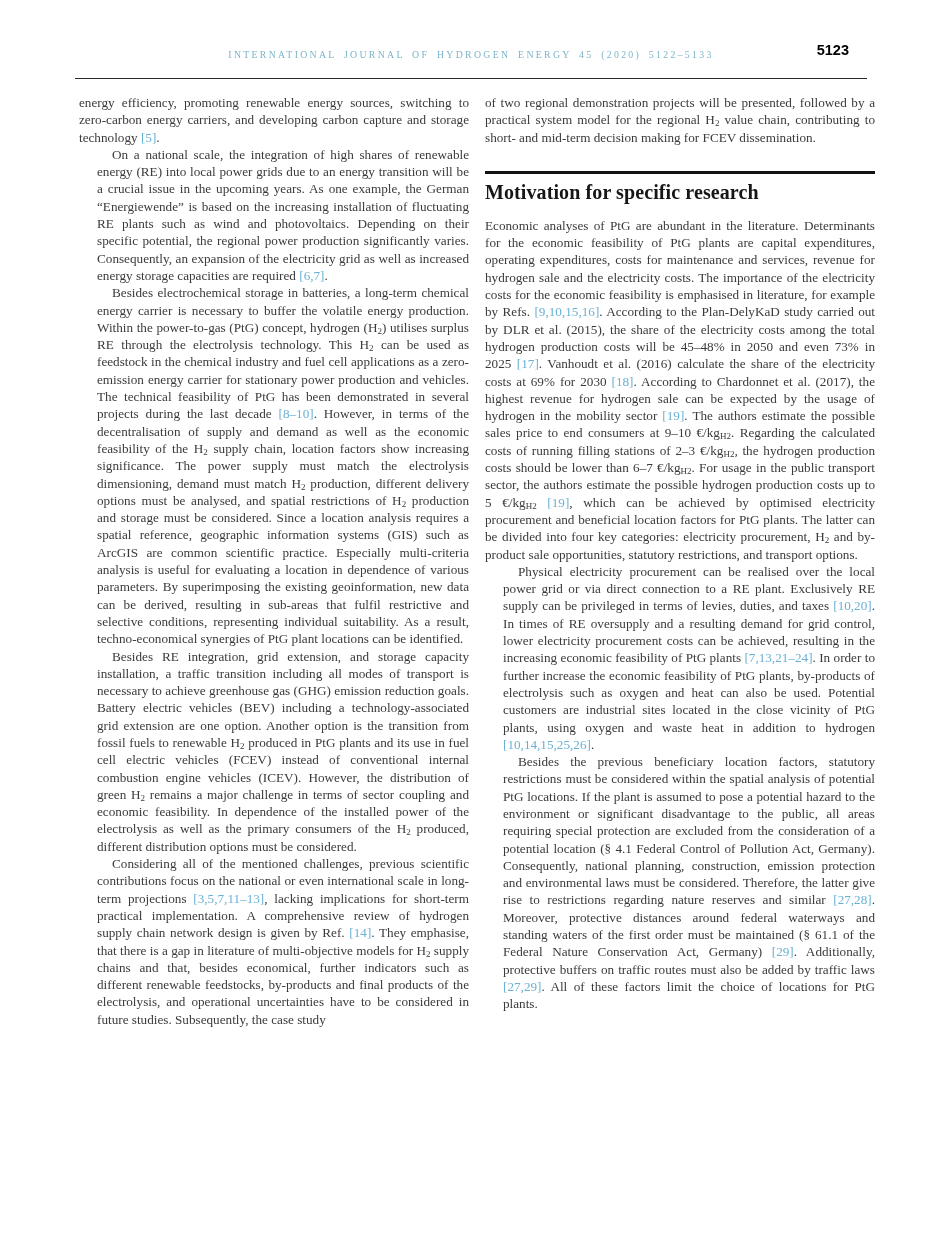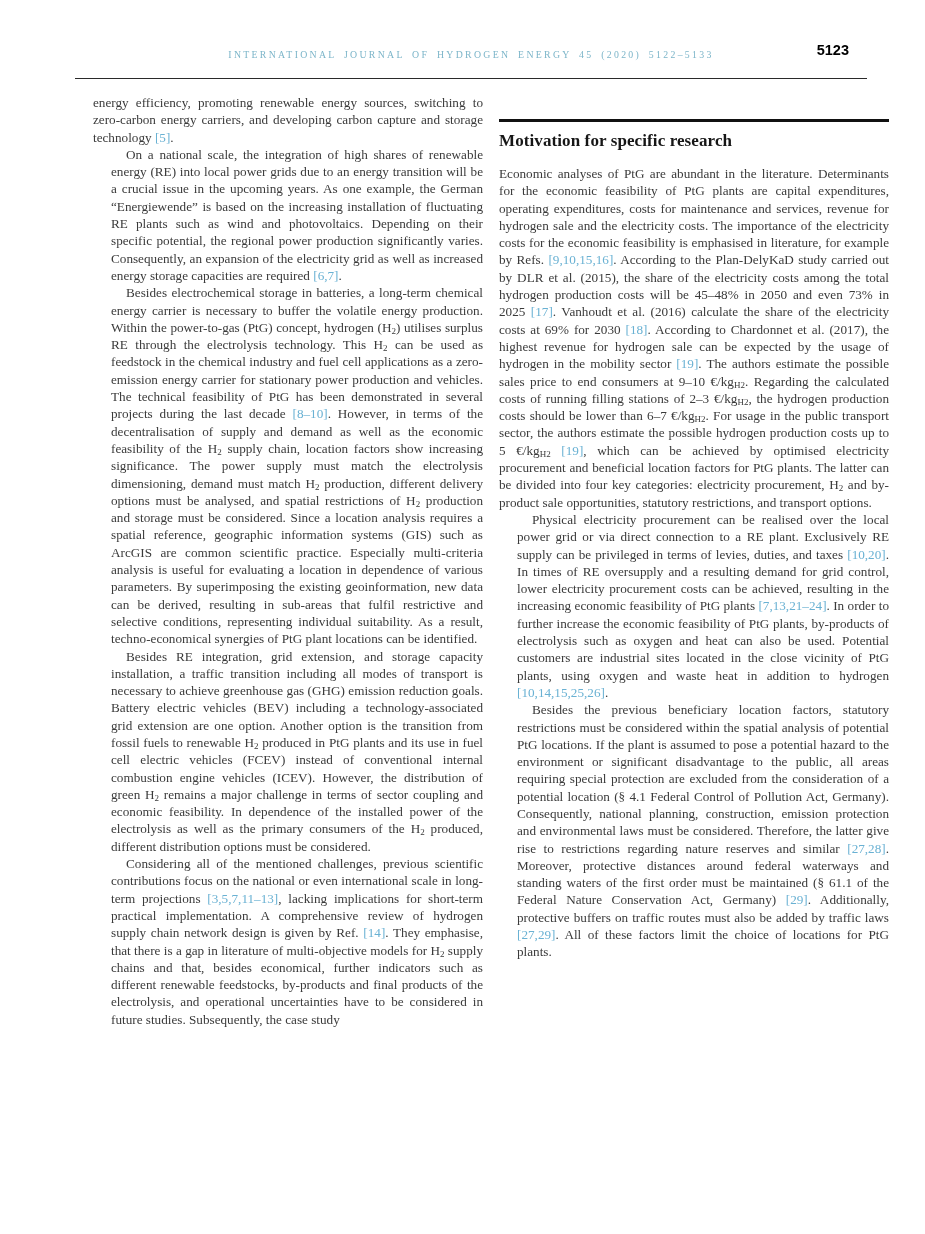--- a/index.html
+++ b/index.html
@@ -56,21 +56,21 @@
     left: 75px;
     width: 792px;
     height: 0;
     border: 0;
     border-top: 1.7px solid #2a2a2a;
     margin: 0;
   }
   .columns {
     position: absolute;
     top: 94px;
-    left: 93px;
+    left: 79px;
     width: 796px;
     display: flex;
     gap: 16px;
   }
   .col {
     width: 390px;
     text-align: justify;
     font-size: 13.2px;
     line-height: 17.3px;
   }
@@ -84,21 +84,21 @@
   }
   sub {
     font-size: 9px;
     line-height: 0;
     vertical-align: -2px;
   }
   .ref {
     color: #69b1d3;
   }
   h2.section-heading {
-    font-size: 17px;
+    font-size: 20px;
     font-weight: bold;
     color: #161616;
     text-align: left;
     margin: 25px 0 15px 0;
     padding-top: 9px;
     border-top: 3.6px solid #111111;
     line-height: 19px;
     letter-spacing: 0.1px;
   }
 </style>
@@ -116,20 +116,21 @@
 
   <main class="columns">
     <section class="col" id="left-col">
         <p class="para">energy efficiency, promoting renewable energy sources, switching to zero-carbon energy carriers, and developing carbon capture and storage technology <span class="ref" style="color: rgb(105, 177, 211);">[5]</span>.</p>
         <p class="para indent">On a national scale, the integration of high shares of renewable energy (RE) into local power grids due to an energy transition will be a crucial issue in the upcoming years. As one example, the German “Energiewende” is based on the increasing installation of fluctuating RE plants such as wind and photovoltaics. Depending on their specific potential, the regional power production significantly varies. Consequently, an expansion of the electricity grid as well as increased energy storage capacities are required <span class="ref" style="color: rgb(105, 177, 211);">[6,7]</span>.</p>
         <p class="para indent">Besides electrochemical storage in batteries, a long-term chemical energy carrier is necessary to buffer the volatile energy production. Within the power-to-gas (PtG) concept, hydrogen (H<sub>2</sub>) utilises surplus RE through the electrolysis technology. This H<sub>2</sub> can be used as feedstock in the chemical industry and fuel cell applications as a zero-emission energy carrier for stationary power production and vehicles. The technical feasibility of PtG has been demonstrated in several projects during the last decade <span class="ref" style="color: rgb(105, 177, 211);">[8–10]</span>. However, in terms of the decentralisation of supply and demand as well as the economic feasibility of the H<sub>2</sub> supply chain, location factors show increasing significance. The power supply must match the electrolysis dimensioning, demand must match H<sub>2</sub> production, different delivery options must be analysed, and spatial restrictions of H<sub>2</sub> production and storage must be considered. Since a location analysis requires a spatial reference, geographic information systems (GIS) such as ArcGIS are common scientific practice. Especially multi-criteria analysis is useful for evaluating a location in dependence of various parameters. By superimposing the existing geoinformation, new data can be derived, resulting in sub-areas that fulfil restrictive and selective conditions, representing individual suitability. As a result, techno-economical synergies of PtG plant locations can be identified.</p>
         <p class="para indent">Besides RE integration, grid extension, and storage capacity installation, a traffic transition including all modes of transport is necessary to achieve greenhouse gas (GHG) emission reduction goals. Battery electric vehicles (BEV) including a technology-associated grid extension are one option. Another option is the transition from fossil fuels to renewable H<sub>2</sub> produced in PtG plants and its use in fuel cell electric vehicles (FCEV) instead of conventional internal combustion engine vehicles (ICEV). However, the distribution of green H<sub>2</sub> remains a major challenge in terms of sector coupling and economic feasibility. In dependence of the installed power of the electrolysis as well as the primary consumers of the H<sub>2</sub> produced, different distribution options must be considered.</p>
         <p class="para indent">Considering all of the mentioned challenges, previous scientific contributions focus on the national or even international scale in long-term projections <span class="ref" style="color: rgb(105, 177, 211);">[3,5,7,11–13]</span>, lacking implications for short-term practical implementation. A comprehensive review of hydrogen supply chain network design is given by Ref. <span class="ref" style="color: rgb(105, 177, 211);">[14]</span>. They emphasise, that there is a gap in literature of multi-objective models for H<sub>2</sub> supply chains and that, besides economical, further indicators such as different renewable feedstocks, by-products and final products of the electrolysis, and operational uncertainties have to be considered in future studies. Subsequently, the case study</p>
       </section>
     <section class="col" id="right-col">
+        <p class="para">of two regional demonstration projects will be presented, followed by a practical system model for the regional H<sub>2</sub> value chain, contributing to short- and mid-term decision making for FCEV dissemination.</p>
         <h2 class="section-heading">Motivation for specific research</h2>
         <p class="para">Economic analyses of PtG are abundant in the literature. Determinants for the economic feasibility of PtG plants are capital expenditures, operating expenditures, costs for maintenance and services, revenue for hydrogen sale and the electricity costs. The importance of the electricity costs for the economic feasibility is emphasised in literature, for example by Refs. <span class="ref" style="color: rgb(105, 177, 211);">[9,10,15,16]</span>. According to the Plan-DelyKaD study carried out by DLR et al. (2015), the share of the electricity costs among the total hydrogen production costs will be 45–48% in 2050 and even 73% in 2025 <span class="ref" style="color: rgb(105, 177, 211);">[17]</span>. Vanhoudt et al. (2016) calculate the share of the electricity costs at 69% for 2030 <span class="ref" style="color: rgb(105, 177, 211);">[18]</span>. According to Chardonnet et al. (2017), the highest revenue for hydrogen sale can be expected by the usage of hydrogen in the mobility sector <span class="ref" style="color: rgb(105, 177, 211);">[19]</span>. The authors estimate the possible sales price to end consumers at 9–10 €/kg<sub>H2</sub>. Regarding the calculated costs of running filling stations of 2–3 €/kg<sub>H2</sub>, the hydrogen production costs should be lower than 6–7 €/kg<sub>H2</sub>. For usage in the public transport sector, the authors estimate the possible hydrogen production costs up to 5 €/kg<sub>H2</sub> <span class="ref" style="color: rgb(105, 177, 211);">[19]</span>, which can be achieved by optimised electricity procurement and beneficial location factors for PtG plants. The latter can be divided into four key categories: electricity procurement, H<sub>2</sub> and by-product sale opportunities, statutory restrictions, and transport options.</p>
         <p class="para indent">Physical electricity procurement can be realised over the local power grid or via direct connection to a RE plant. Exclusively RE supply can be privileged in terms of levies, duties, and taxes <span class="ref" style="color: rgb(105, 177, 211);">[10,20]</span>. In times of RE oversupply and a resulting demand for grid control, lower electricity procurement costs can be achieved, resulting in the increasing economic feasibility of PtG plants <span class="ref" style="color: rgb(105, 177, 211);">[7,13,21–24]</span>. In order to further increase the economic feasibility of PtG plants, by-products of electrolysis such as oxygen and heat can also be used. Potential customers are industrial sites located in the close vicinity of PtG plants, using oxygen and waste heat in addition to hydrogen <span class="ref" style="color: rgb(105, 177, 211);">[10,14,15,25,26]</span>.</p>
         <p class="para indent">Besides the previous beneficiary location factors, statutory restrictions must be considered within the spatial analysis of potential PtG locations. If the plant is assumed to pose a potential hazard to the environment or significant disadvantage to the public, all areas requiring special protection are excluded from the consideration of a potential location (§ 4.1 Federal Control of Pollution Act, Germany). Consequently, national planning, construction, emission protection and environmental laws must be considered. Therefore, the latter give rise to restrictions regarding nature reserves and similar <span class="ref" style="color: rgb(105, 177, 211);">[27,28]</span>. Moreover, protective distances around federal waterways and standing waters of the first order must be maintained (§ 61.1 of the Federal Nature Conservation Act, Germany) <span class="ref" style="color: rgb(105, 177, 211);">[29]</span>. Additionally, protective buffers on traffic routes must also be added by traffic laws <span class="ref" style="color: rgb(105, 177, 211);">[27,29]</span>. All of these factors limit the choice of locations for PtG plants.</p>
       </section>
   </main>
 
 </div>
 
 </body></html>

